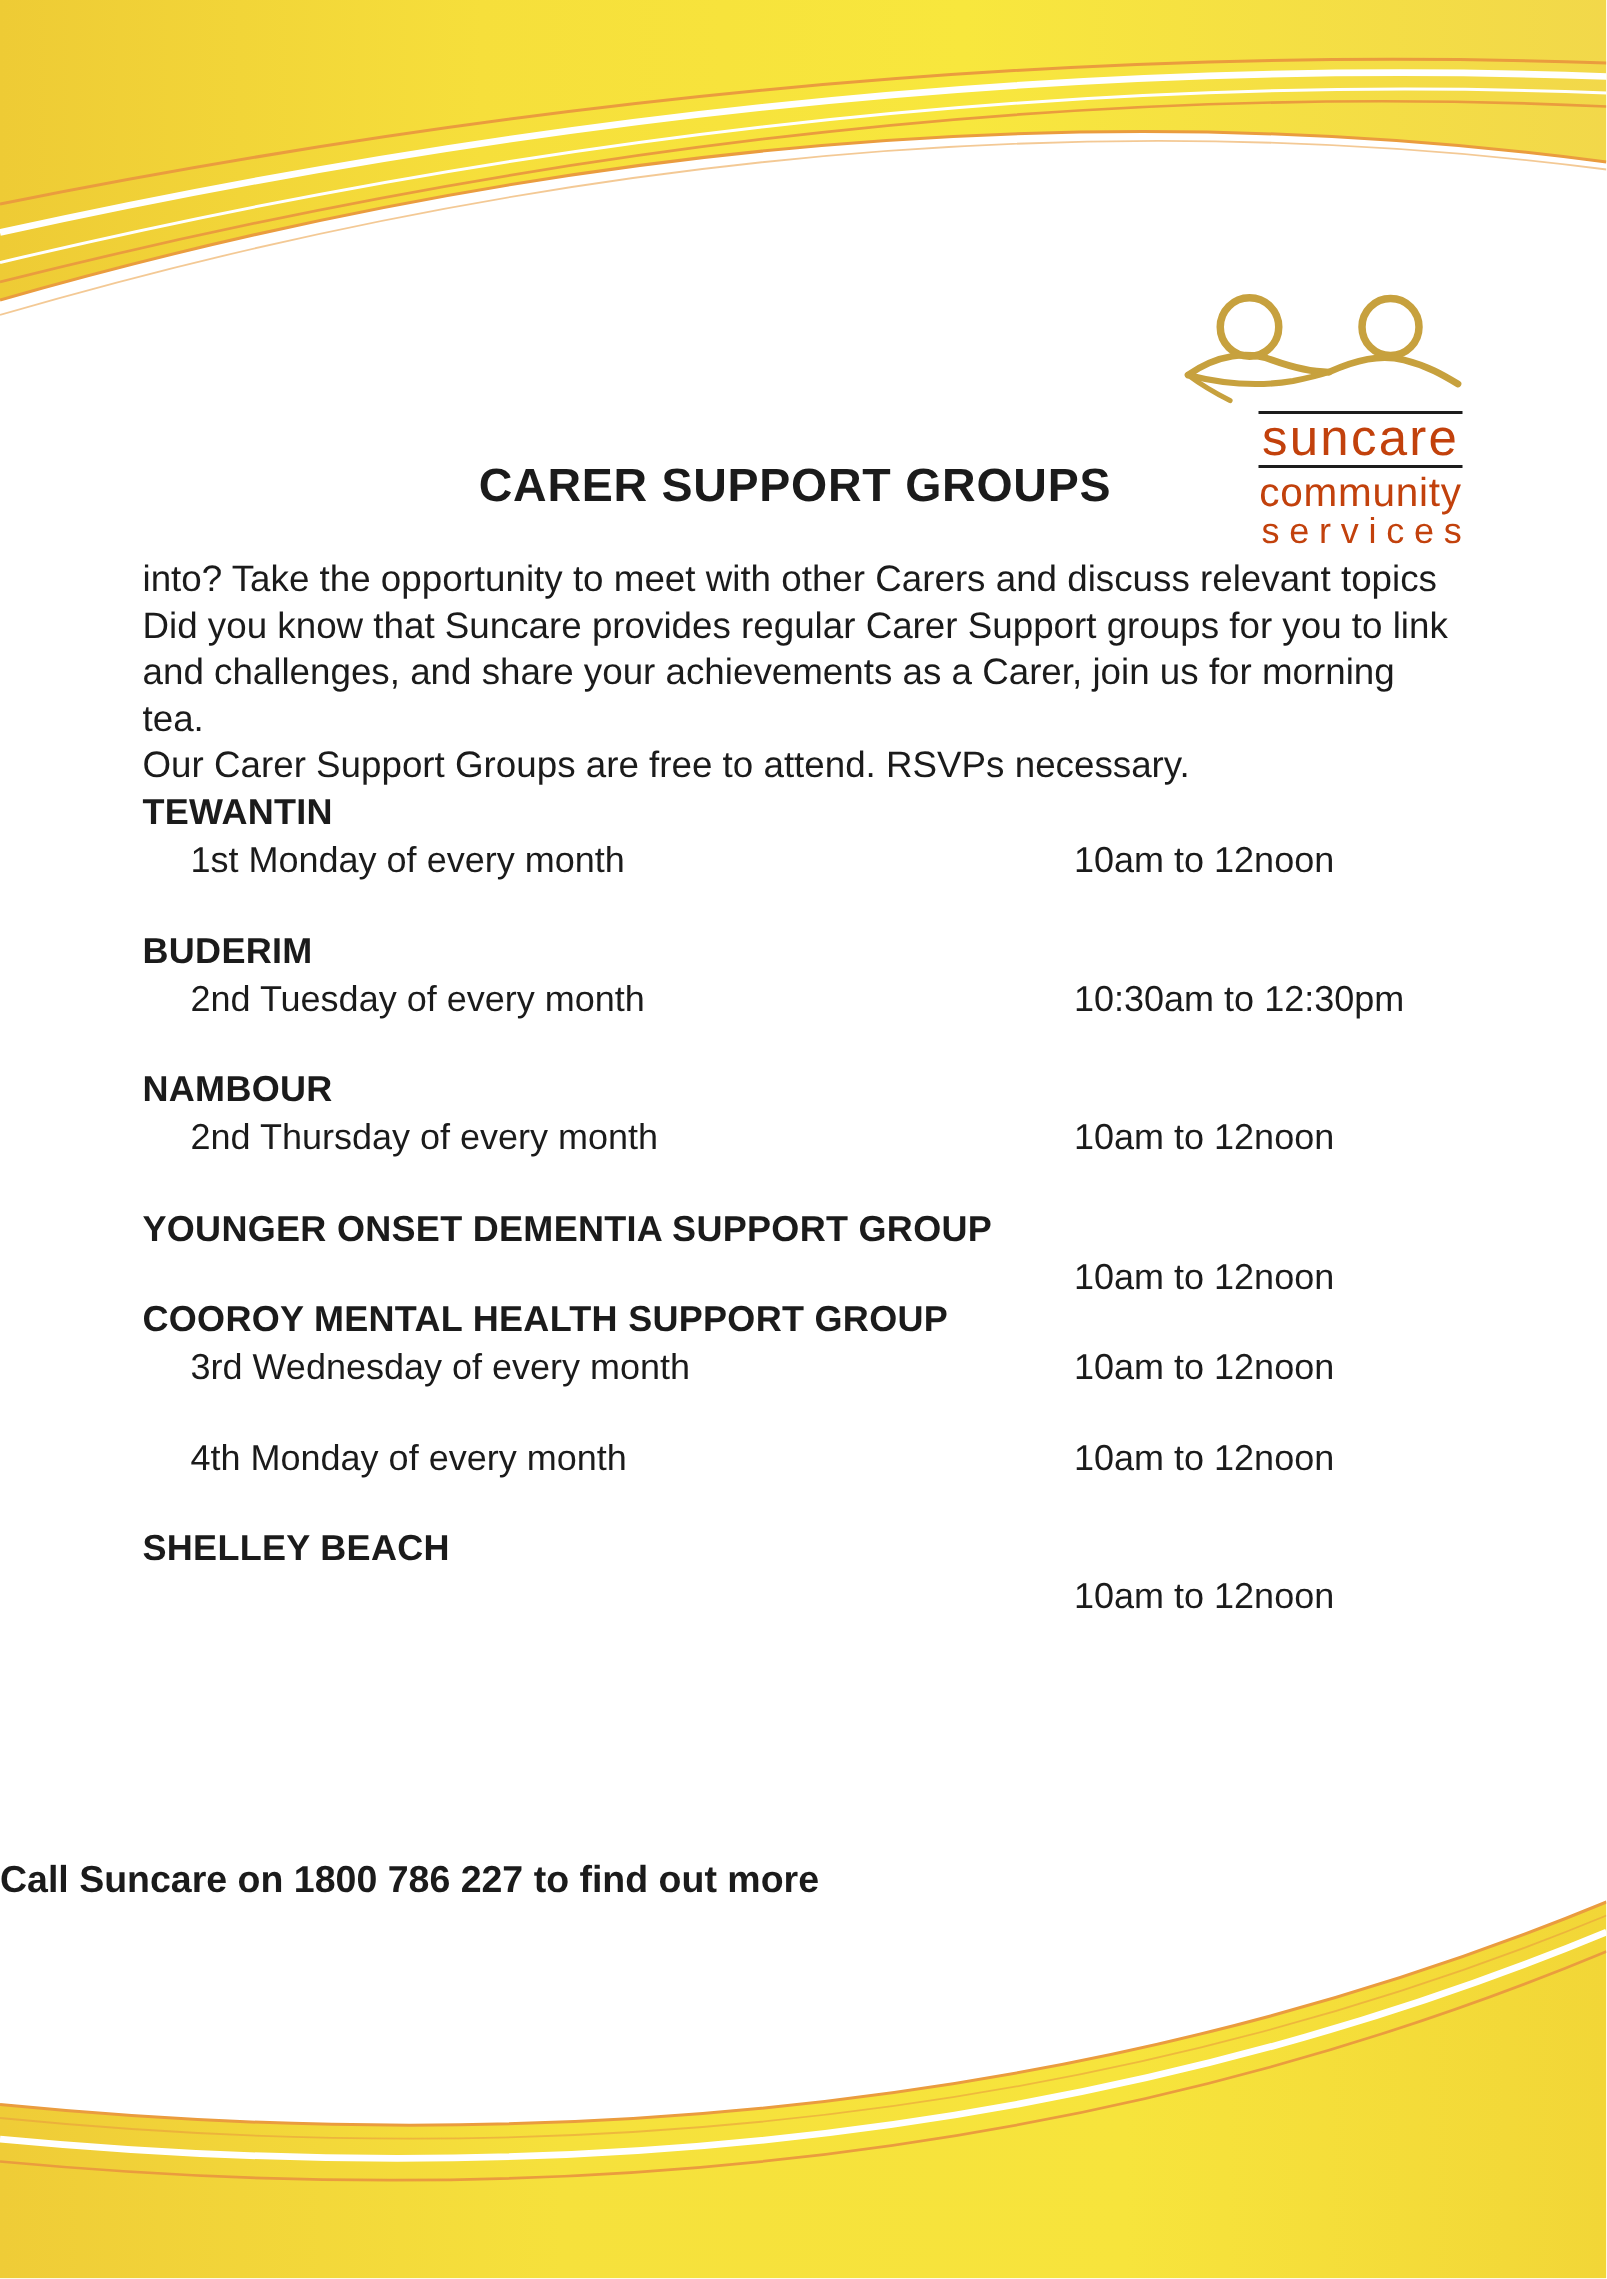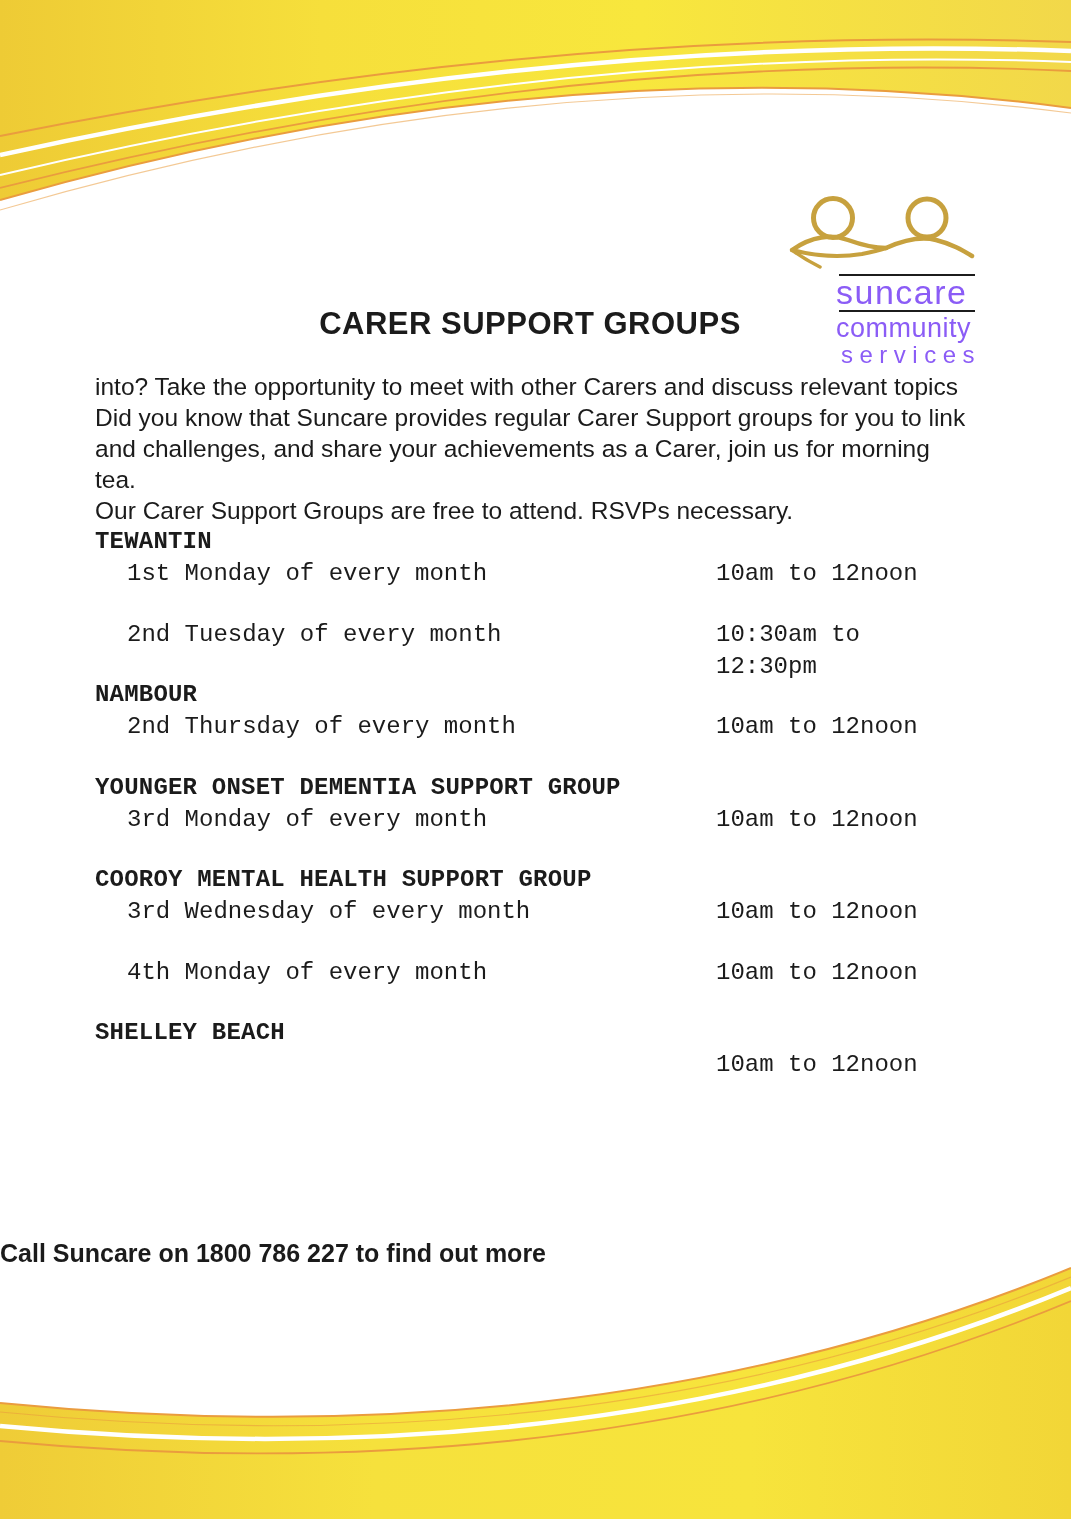--- a/index.html
+++ b/index.html
@@ -18,40 +18,40 @@
     overflow:hidden;
     font-family:"Liberation Sans", sans-serif;
     color:var(--text);
   }
   .deco{position:absolute;inset:0;width:1071px;height:1519px;pointer-events:none;z-index:0;}
   .content{position:absolute;inset:0;z-index:1;}
 
   
   .logo{position:absolute;left:780px;top:190px;width:200px;height:176px;}
   .logo-figs{position:absolute;left:0;top:0;width:200px;height:82px;}
-  .logo-text{position:absolute;left:56px;top:84px;width:142px;text-align:left;color:#8b5cf6;}
+  .logo-text{position:absolute;left:56px;top:84px;width:142px;text-align:center;color:#c2410c;}
   .logo-rule{height:2px;background:#1c1c1c;width:136px;margin:0 auto;}
   .logo-brand{font-size:34px;line-height:31px;letter-spacing:1.5px;padding:1px 0 2px 0;}
   .logo-line2{font-size:27px;line-height:28px;letter-spacing:0.5px;margin-top:2px;}
   .logo-line3{font-size:24px;line-height:26px;letter-spacing:6.5px;text-indent:5px;}
 
   
   .title{
     position:absolute;left:95px;top:306px;width:870px;
     text-align:center;font-size:31px;font-weight:bold;line-height:36px;
     letter-spacing:0.5px;
   }
 
   
   .intro{position:absolute;left:95px;top:371px;width:880px;font-size:24.5px;}
   .intro div{line-height:31px;}
 
   
   .groups{position:absolute;left:95px;top:526px;width:880px;font-size:24px;}
-  .group{margin-bottom:28.5px;position:relative;font-family:Liberation Mono, monospace;}
+  .group{margin-bottom:28.5px;position:relative;}
   .group-name{font-weight:bold;line-height:32px;letter-spacing:0.2px;}
   .group-row{position:relative;line-height:32px;margin-left:32px;}
   .group-time{position:absolute;left:589px;top:0;}
 
   
   .cta{
     position:absolute;left:0;top:1237px;width:1071px;
     text-align:left;font-weight:bold;font-size:25px;line-height:32px;
   }
 </style>
@@ -130,38 +130,38 @@
 
       <div class="group">
         <div class="group-name">TEWANTIN</div>
         <div class="group-row">
           <span>1st Monday of every month</span>
           <span class="group-time">10am to 12noon</span>
         </div>
       </div>
 
       <div class="group">
+        <div class="group-name">BUDERIM</div>
         <div class="group-row">
           <span>2nd Tuesday of every month</span>
           <span class="group-time">10:30am to 12:30pm</span>
         </div>
       </div>
 
       <div class="group">
         <div class="group-name">NAMBOUR</div>
         <div class="group-row">
           <span>2nd Thursday of every month</span>
           <span class="group-time">10am to 12noon</span>
         </div>
       </div>
 
       <div class="group">
         <div class="group-name">YOUNGER ONSET DEMENTIA SUPPORT GROUP</div>
         <div class="group-row">
-          <span>3rd Monday of every month</span>
           <span class="group-time">10am to 12noon</span>
         </div>
       </div>
 
       <div class="group">
         <div class="group-name">COOROY MENTAL HEALTH SUPPORT GROUP</div>
         <div class="group-row">
           <span>3rd Wednesday of every month</span>
           <span class="group-time">10am to 12noon</span>
         </div>

